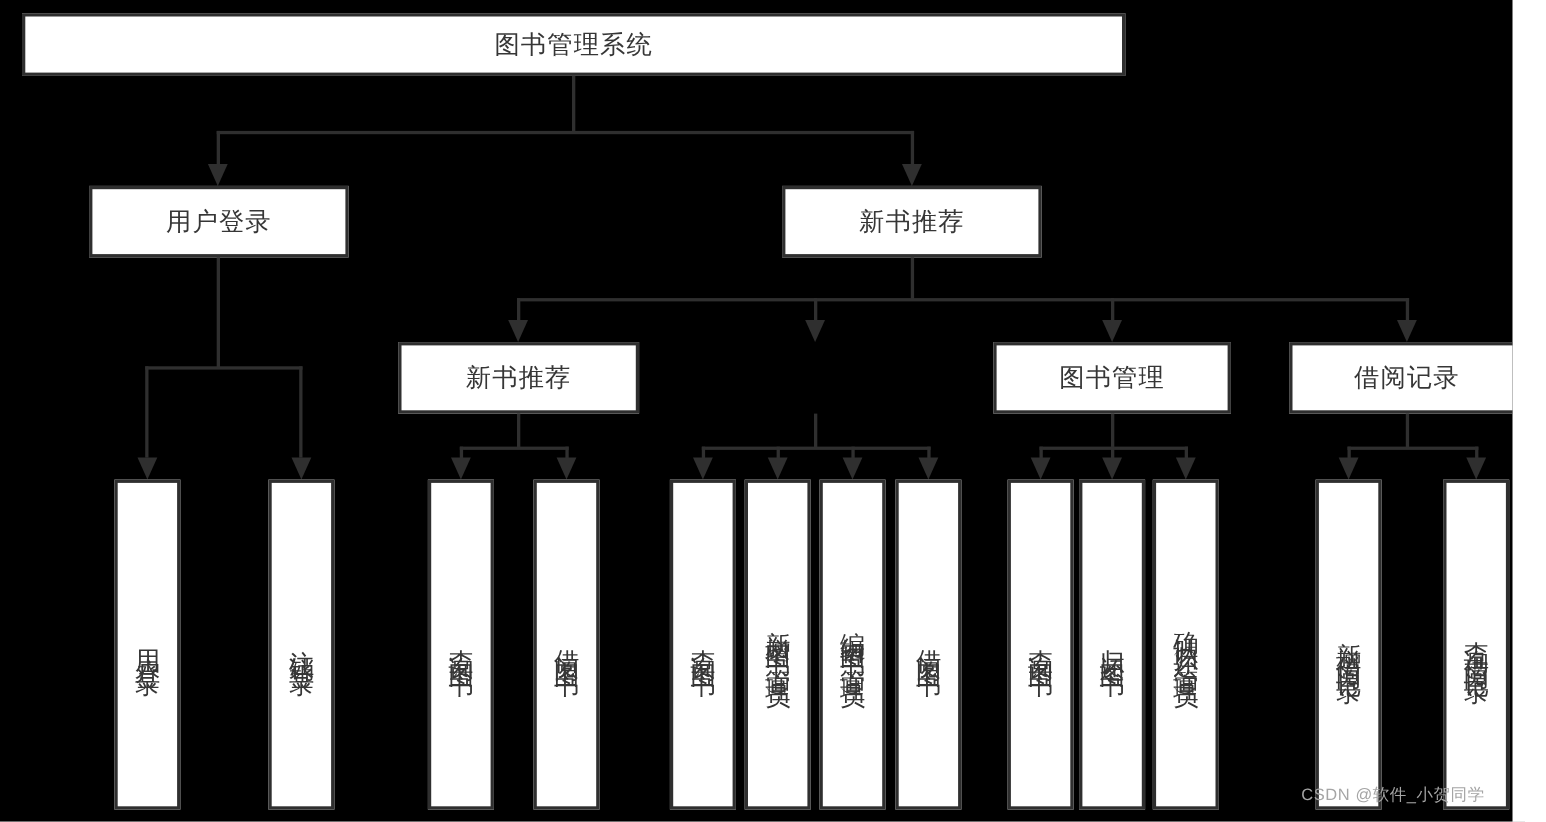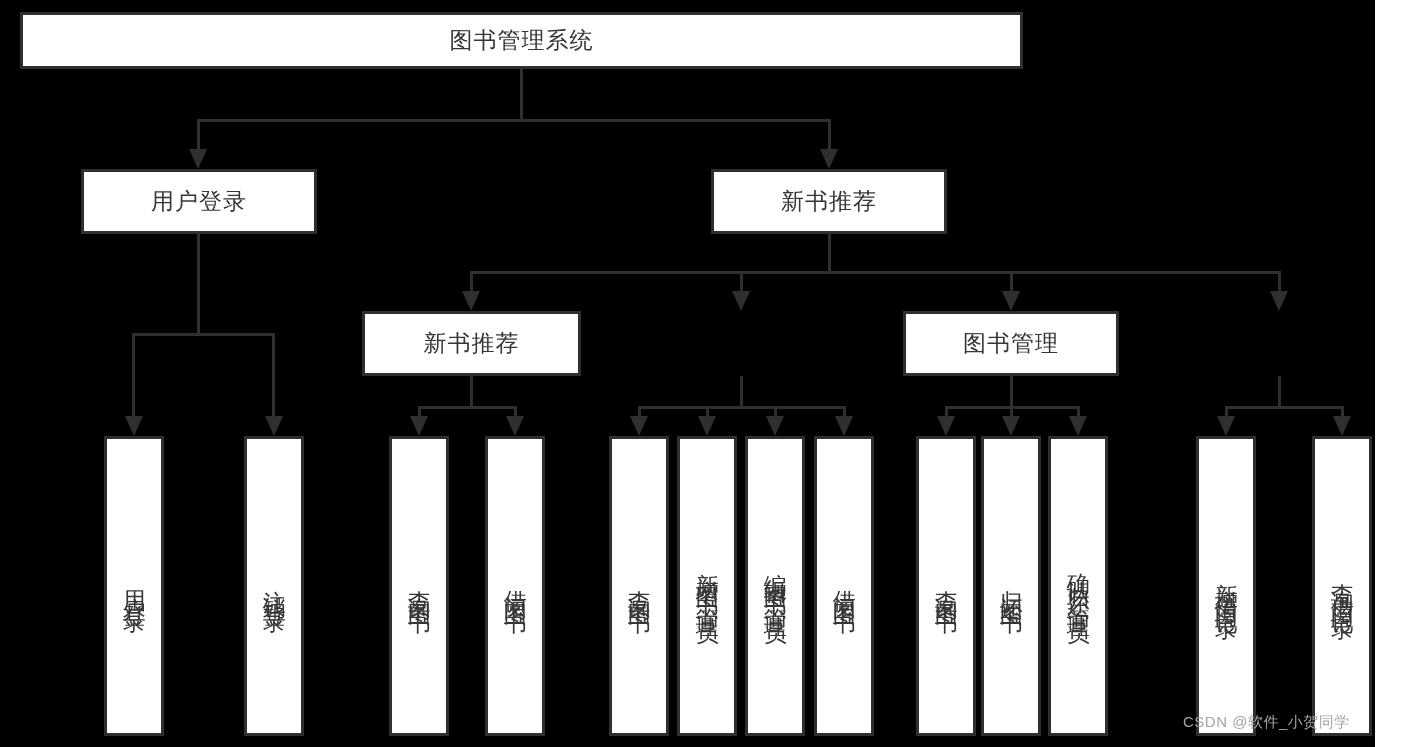--- a/index.html
+++ b/index.html
@@ -91,20 +91,23 @@
   <i class="ah" style="left:1002px; top:291px;"></i>
   <i class="v" style="left:1278px; top:271px; height:22px;"></i>
   <i class="ah" style="left:1270px; top:291px;"></i>
 
   <div class="box hbox" style="left:362px; top:311px; width:219px; height:65px;">
     <span>新书推荐</span>
   </div>
   <div class="box hbox" style="left:903px; top:311px; width:216px; height:65px;">
     <span>图书管理</span>
   </div>
+  <div class="box hbox" style="left:1172px; top:311px; width:214px; height:65px;">
+    <span>借阅记录</span>
+  </div>
 
   <i class="v" style="left:470px; top:376px; height:32px;"></i>
   <i class="h" style="left:418px; top:406px; width:99px;"></i>
   <i class="v" style="left:418px; top:406px; height:12px;"></i>
   <i class="ah" style="left:410px; top:416px;"></i>
   <i class="v" style="left:514px; top:406px; height:12px;"></i>
   <i class="ah" style="left:506px; top:416px;"></i>
 
   <i class="v" style="left:740px; top:376px; height:32px;"></i>
   <i class="h" style="left:638px; top:406px; width:208px;"></i>

